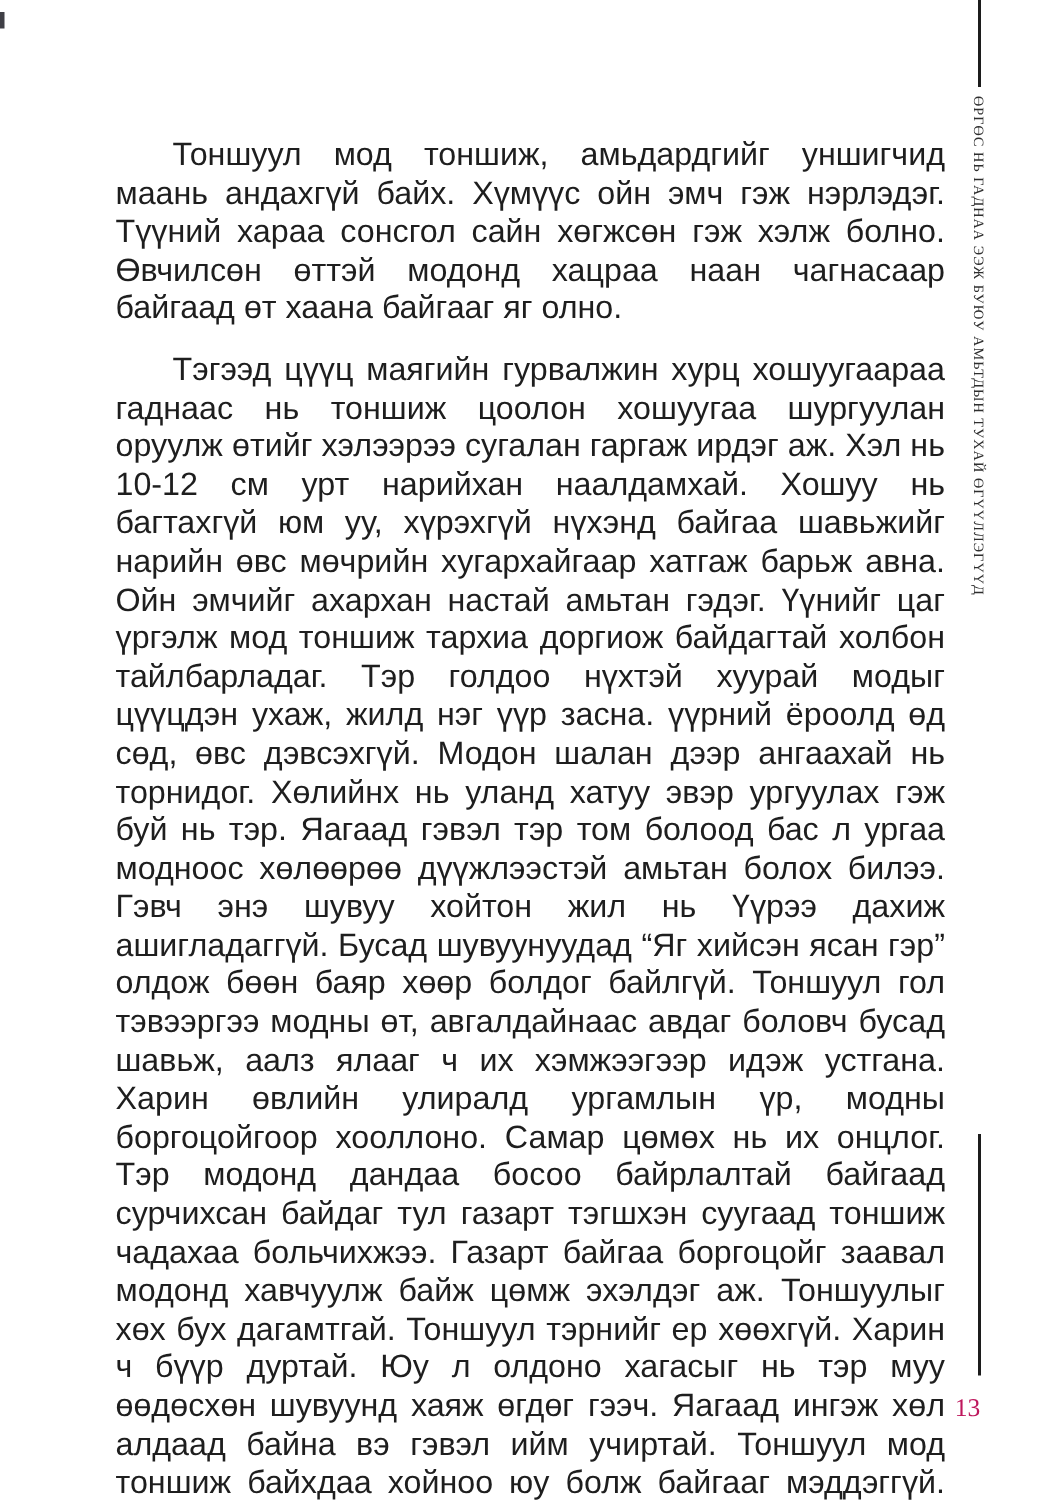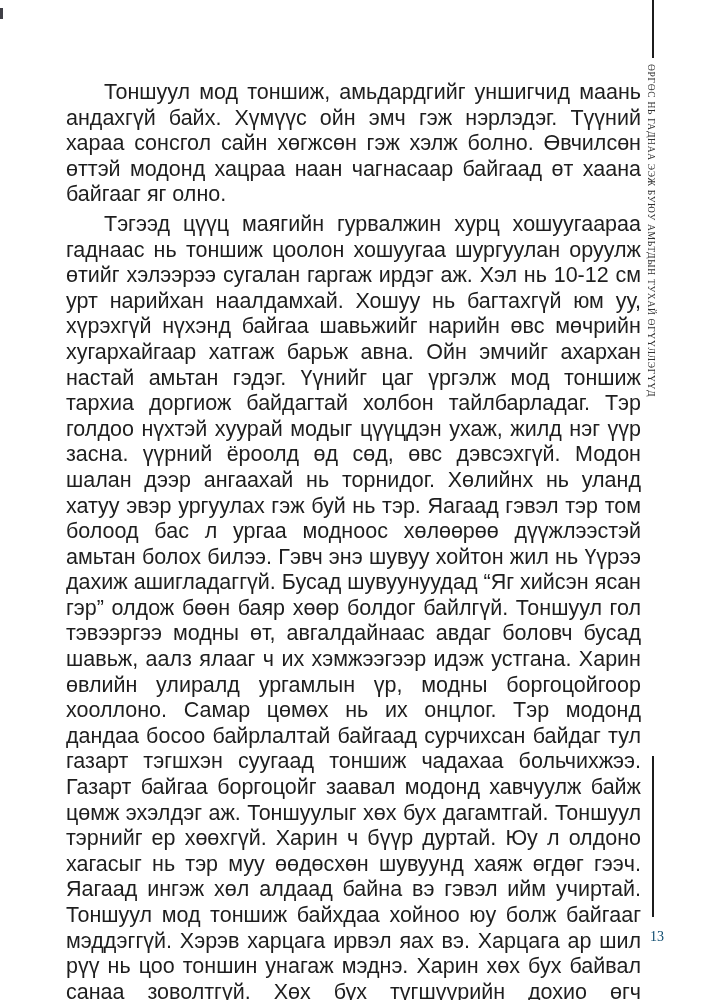--- a/index.html
+++ b/index.html
@@ -27,21 +27,21 @@
     position: absolute;
     left: 62px;
     top: 76px;
     width: 583px;
     color: #1e1e1e;
     font-size: 21.5px;
     line-height: 25.6px;
     text-align: justify;
   }
   .text-block p {
-    margin: 4px;
+    margin: 15px;
     text-indent: 38px;
   }
   .margin-col-rule {
     position: absolute;
     width: 1.5px;
     background: #1c1c1c;
   }
   .rule-top {
     left: 652px;
     top: 0;
@@ -62,24 +62,24 @@
     font-size: 9.5px;
     letter-spacing: 0.7px;
     color: #2e2e2e;
     white-space: nowrap;
   }
   .page-number {
     position: absolute;
     left: 626px;
     top: 929px;
     width: 38px;
-    text-align: right;
+    text-align: center;
     font-family: "Liberation Serif", serif;
-    font-size: 14px;
-    color: #0c4a6e;
+    font-size: 17px;
+    color: #be185d;
   }
 </style>
 </head>
 <body>
 
 <div class="page">
 
   <div class="scan-mark"></div>
 
   <div class="text-block">

